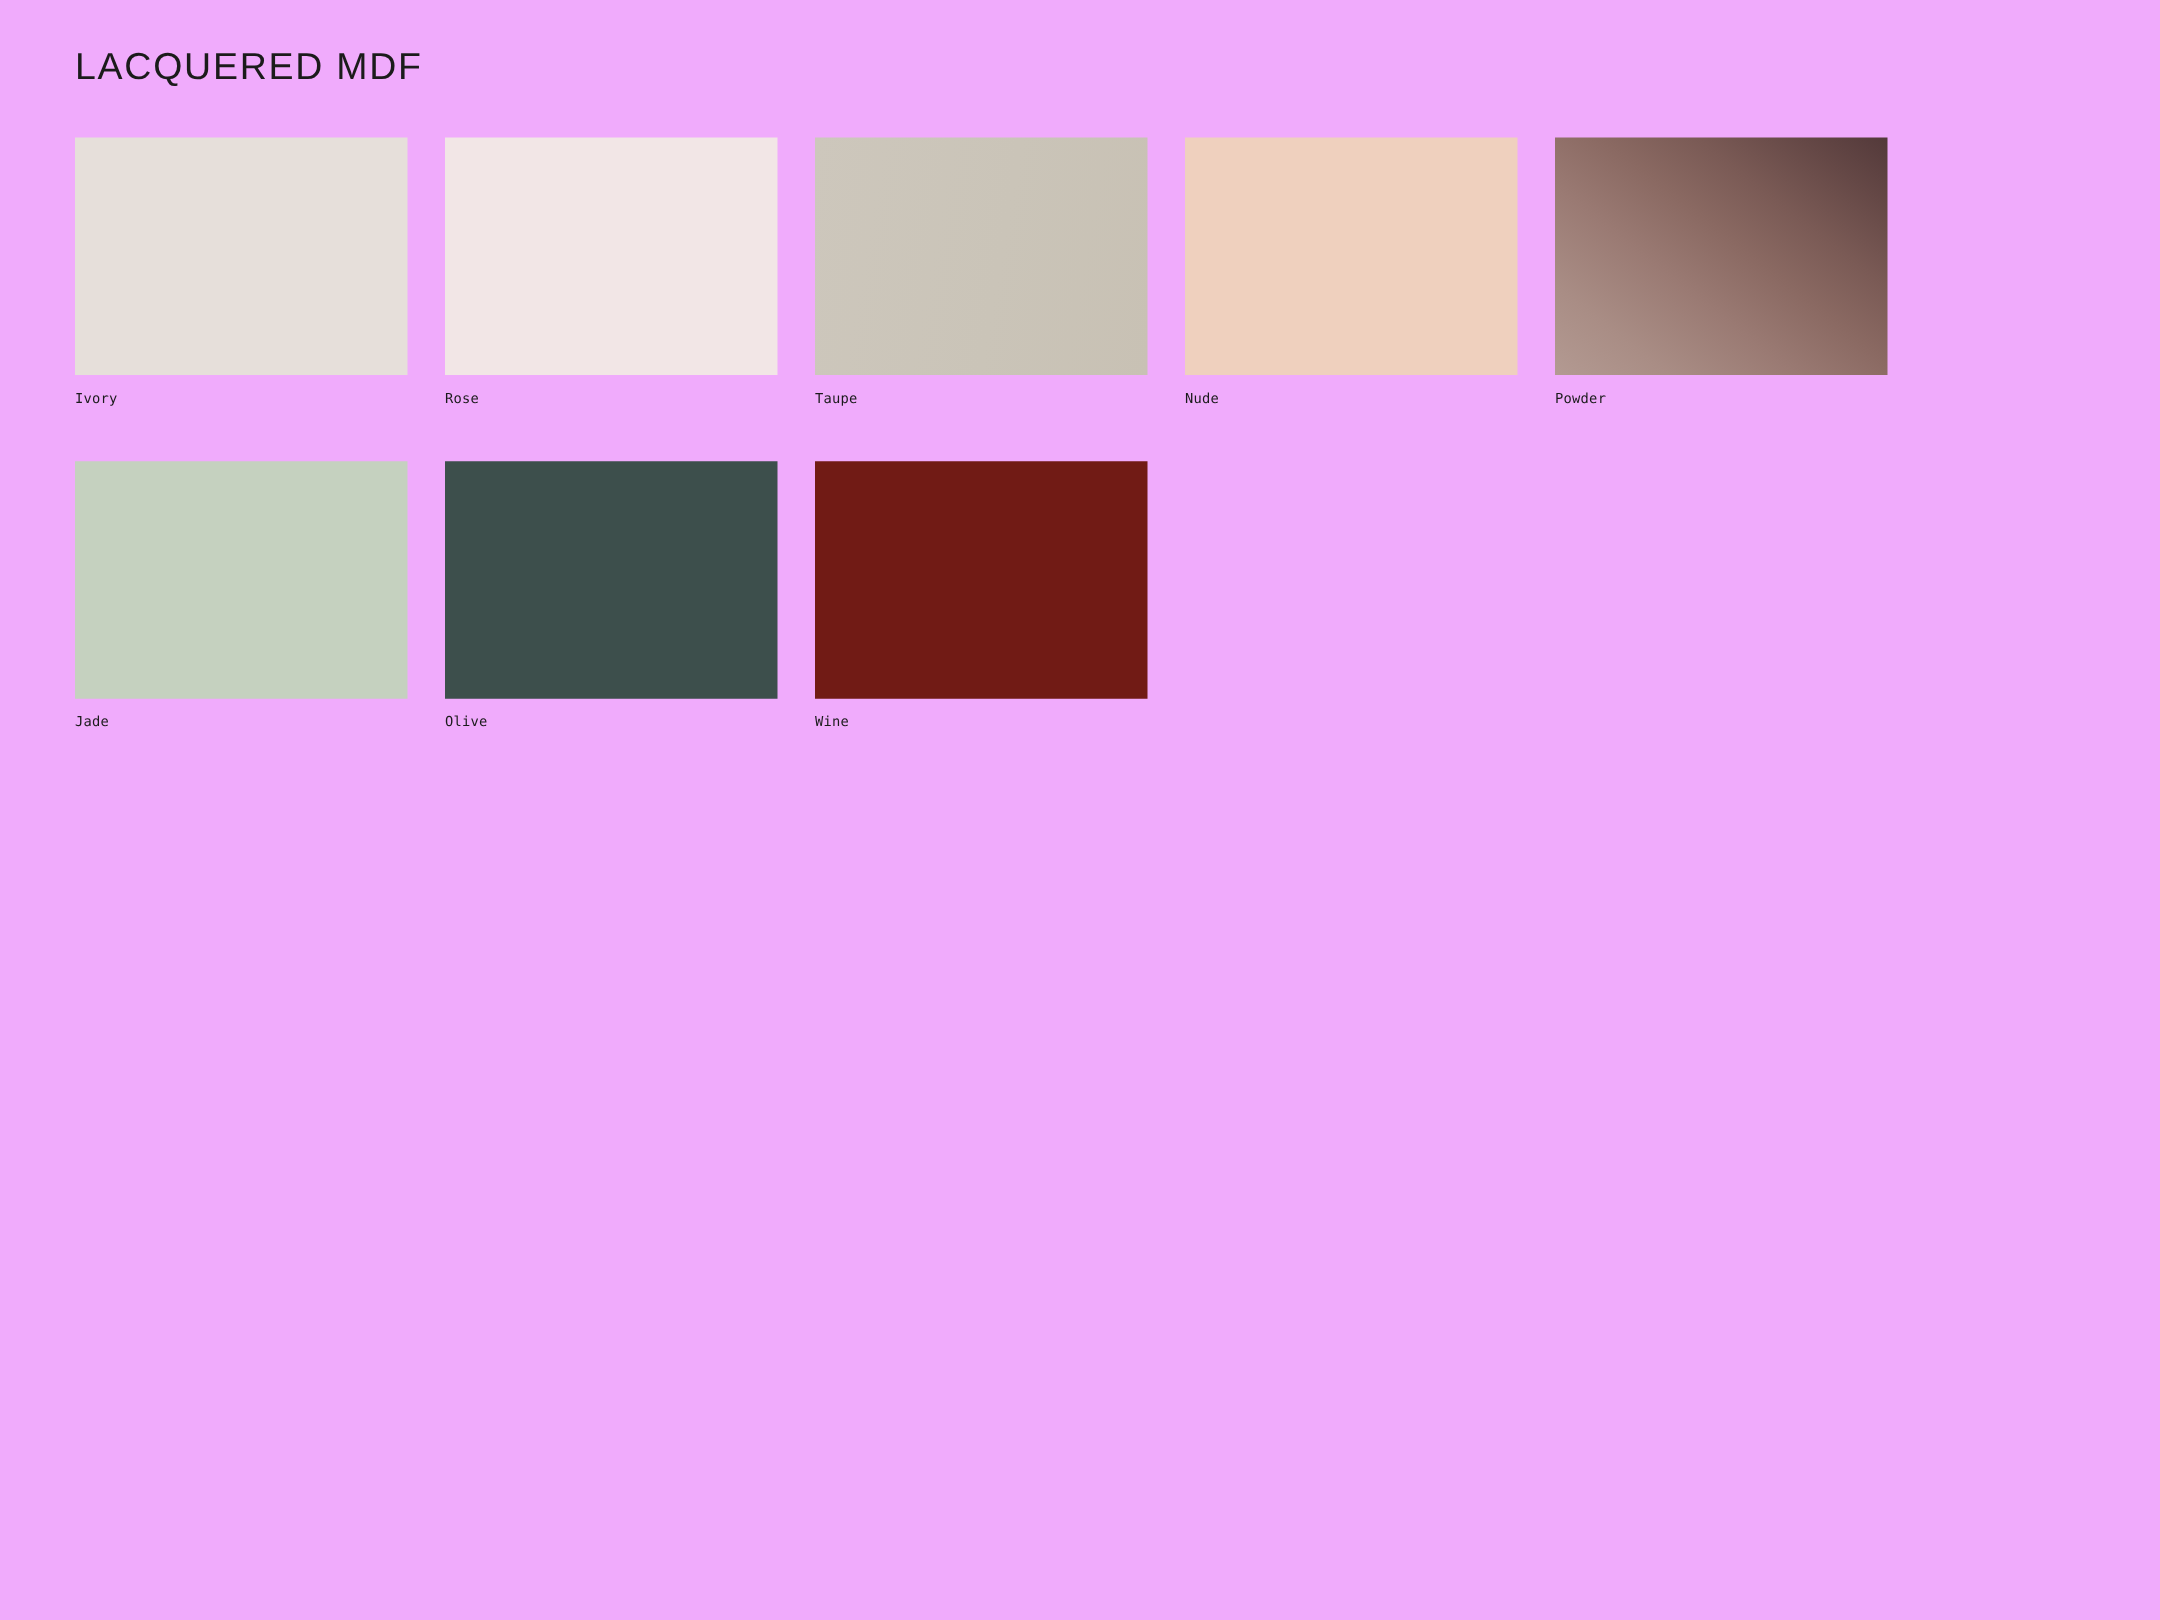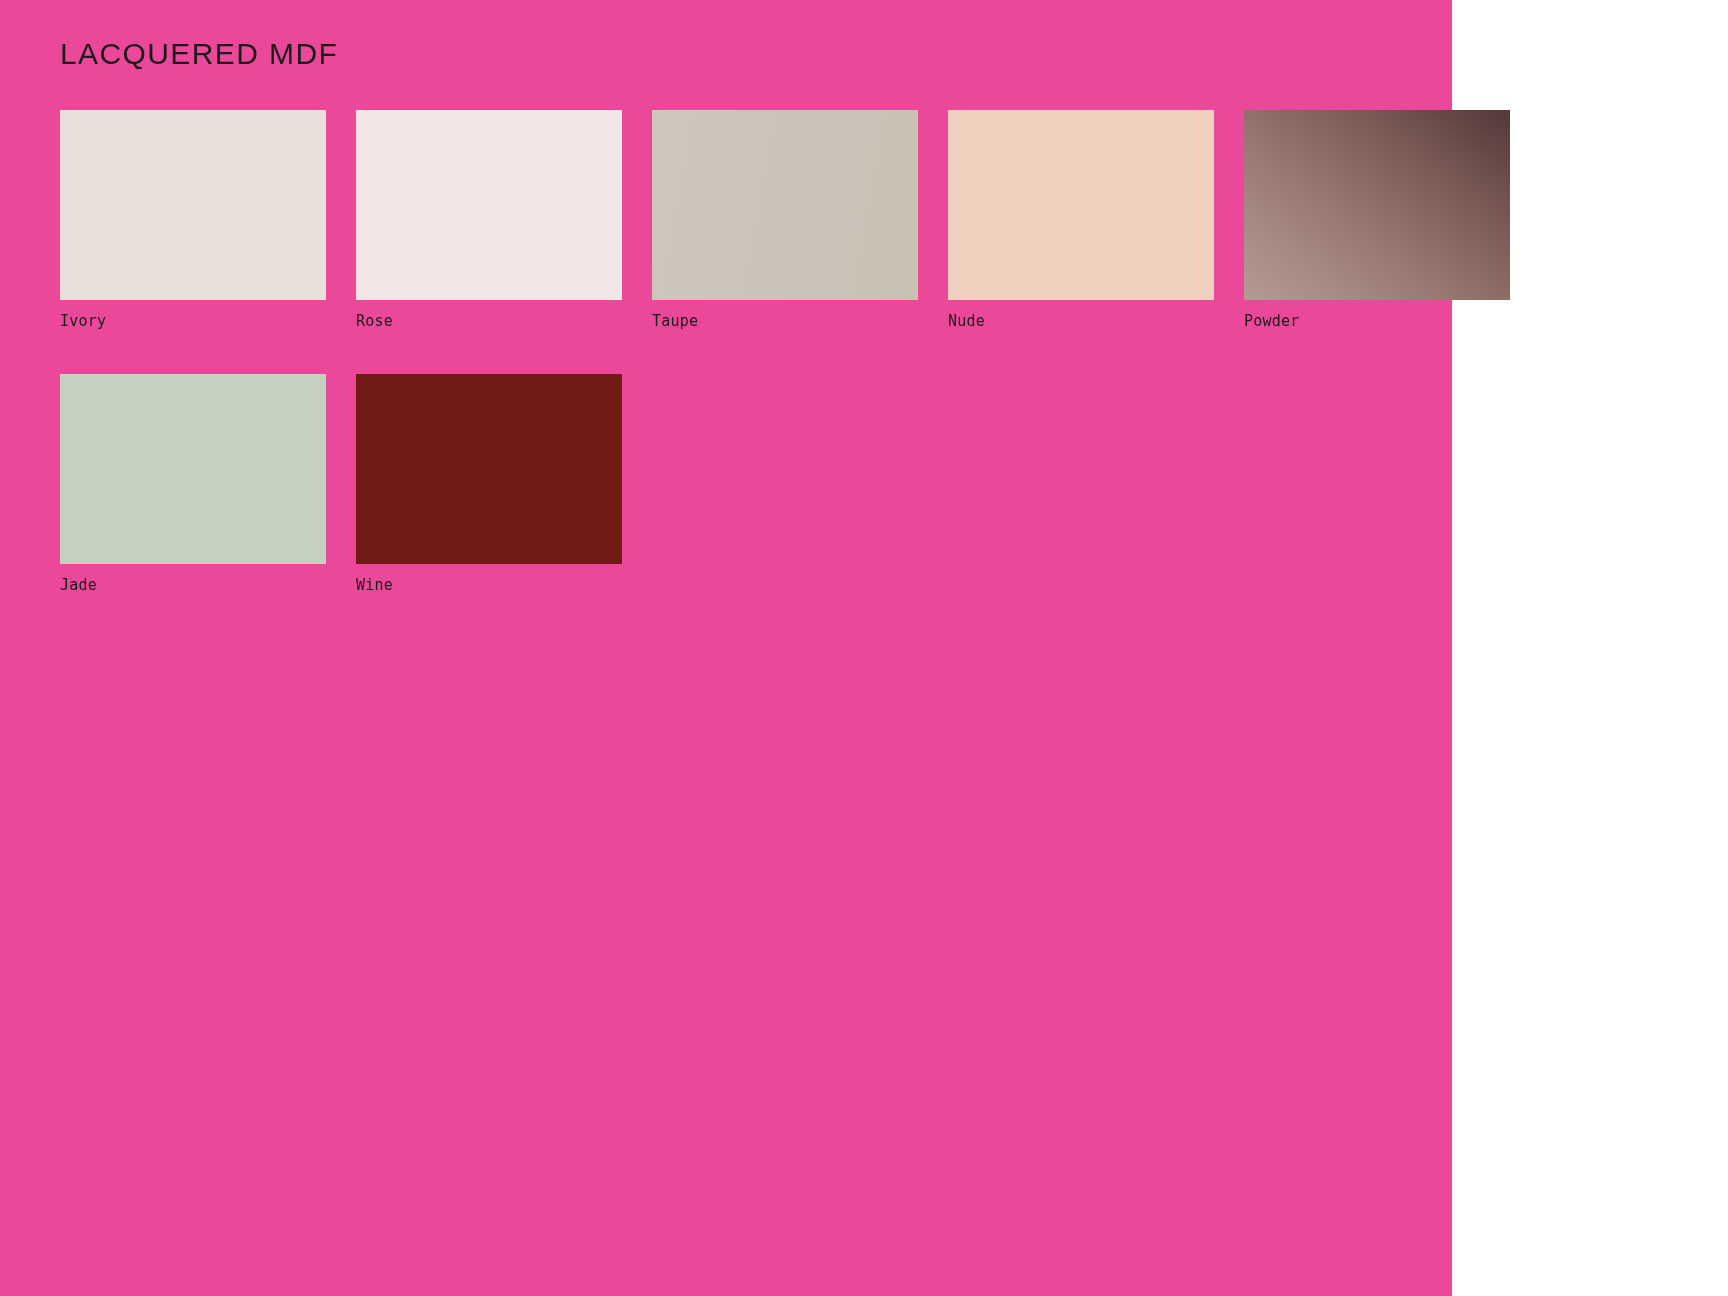--- a/index.html
+++ b/index.html
@@ -9,23 +9,23 @@
   }
   body {
     width: 1728px;
     height: 1296px;
     font-family: "Liberation Sans", sans-serif;
     overflow: hidden;
   }
 
   .page {
     position: relative;
-    width: 1452px;
+    width: 1728px;
     height: 1296px;
-    background: #ec4899;
+    background: #f0abfc;
     box-sizing: border-box;
     padding: 36px 16px 0 60px;
   }
 
   .page-title {
     font-family: "Liberation Sans", sans-serif;
     font-size: 30px;
     font-weight: 300;
     letter-spacing: 1.4px;
     color: #1b1b1b;
@@ -47,21 +47,21 @@
   }
 
   .swatch-chip {
     width: 266px;
     height: 190px;
     display: block;
   }
 
   .swatch-label {
     font-family: "DejaVu Sans Mono", monospace;
-    font-size: 15px;
+    font-size: 11px;
     font-weight: 400;
     letter-spacing: 0.2px;
     color: #1b1b1b;
     margin-top: 12px;
     line-height: 1.2;
     white-space: pre;
   }
 </style>
 </head>
 <body>
@@ -89,18 +89,22 @@
       </div>
       <div class="swatch-cell">
         <div class="swatch-chip" style="background: linear-gradient(38deg, rgb(179, 154, 146) 0%, rgb(169, 141, 133) 18%, rgb(154, 122, 115) 38%, rgb(138, 105, 98) 55%, rgb(122, 90, 85) 70%, rgb(101, 72, 70) 86%, rgb(83, 57, 58) 100%);"></div>
         <div class="swatch-label">Powder</div>
       </div>
       <div class="swatch-cell">
         <div class="swatch-chip" style="background: rgb(197, 209, 191);"></div>
         <div class="swatch-label">Jade</div>
       </div>
       <div class="swatch-cell">
+        <div class="swatch-chip" style="background: rgb(61, 79, 76);"></div>
+        <div class="swatch-label">Olive</div>
+      </div>
+      <div class="swatch-cell">
         <div class="swatch-chip" style="background: rgb(113, 27, 21);"></div>
         <div class="swatch-label">Wine</div>
       </div>
     </div>
 
 </div>
 
 </body></html>

